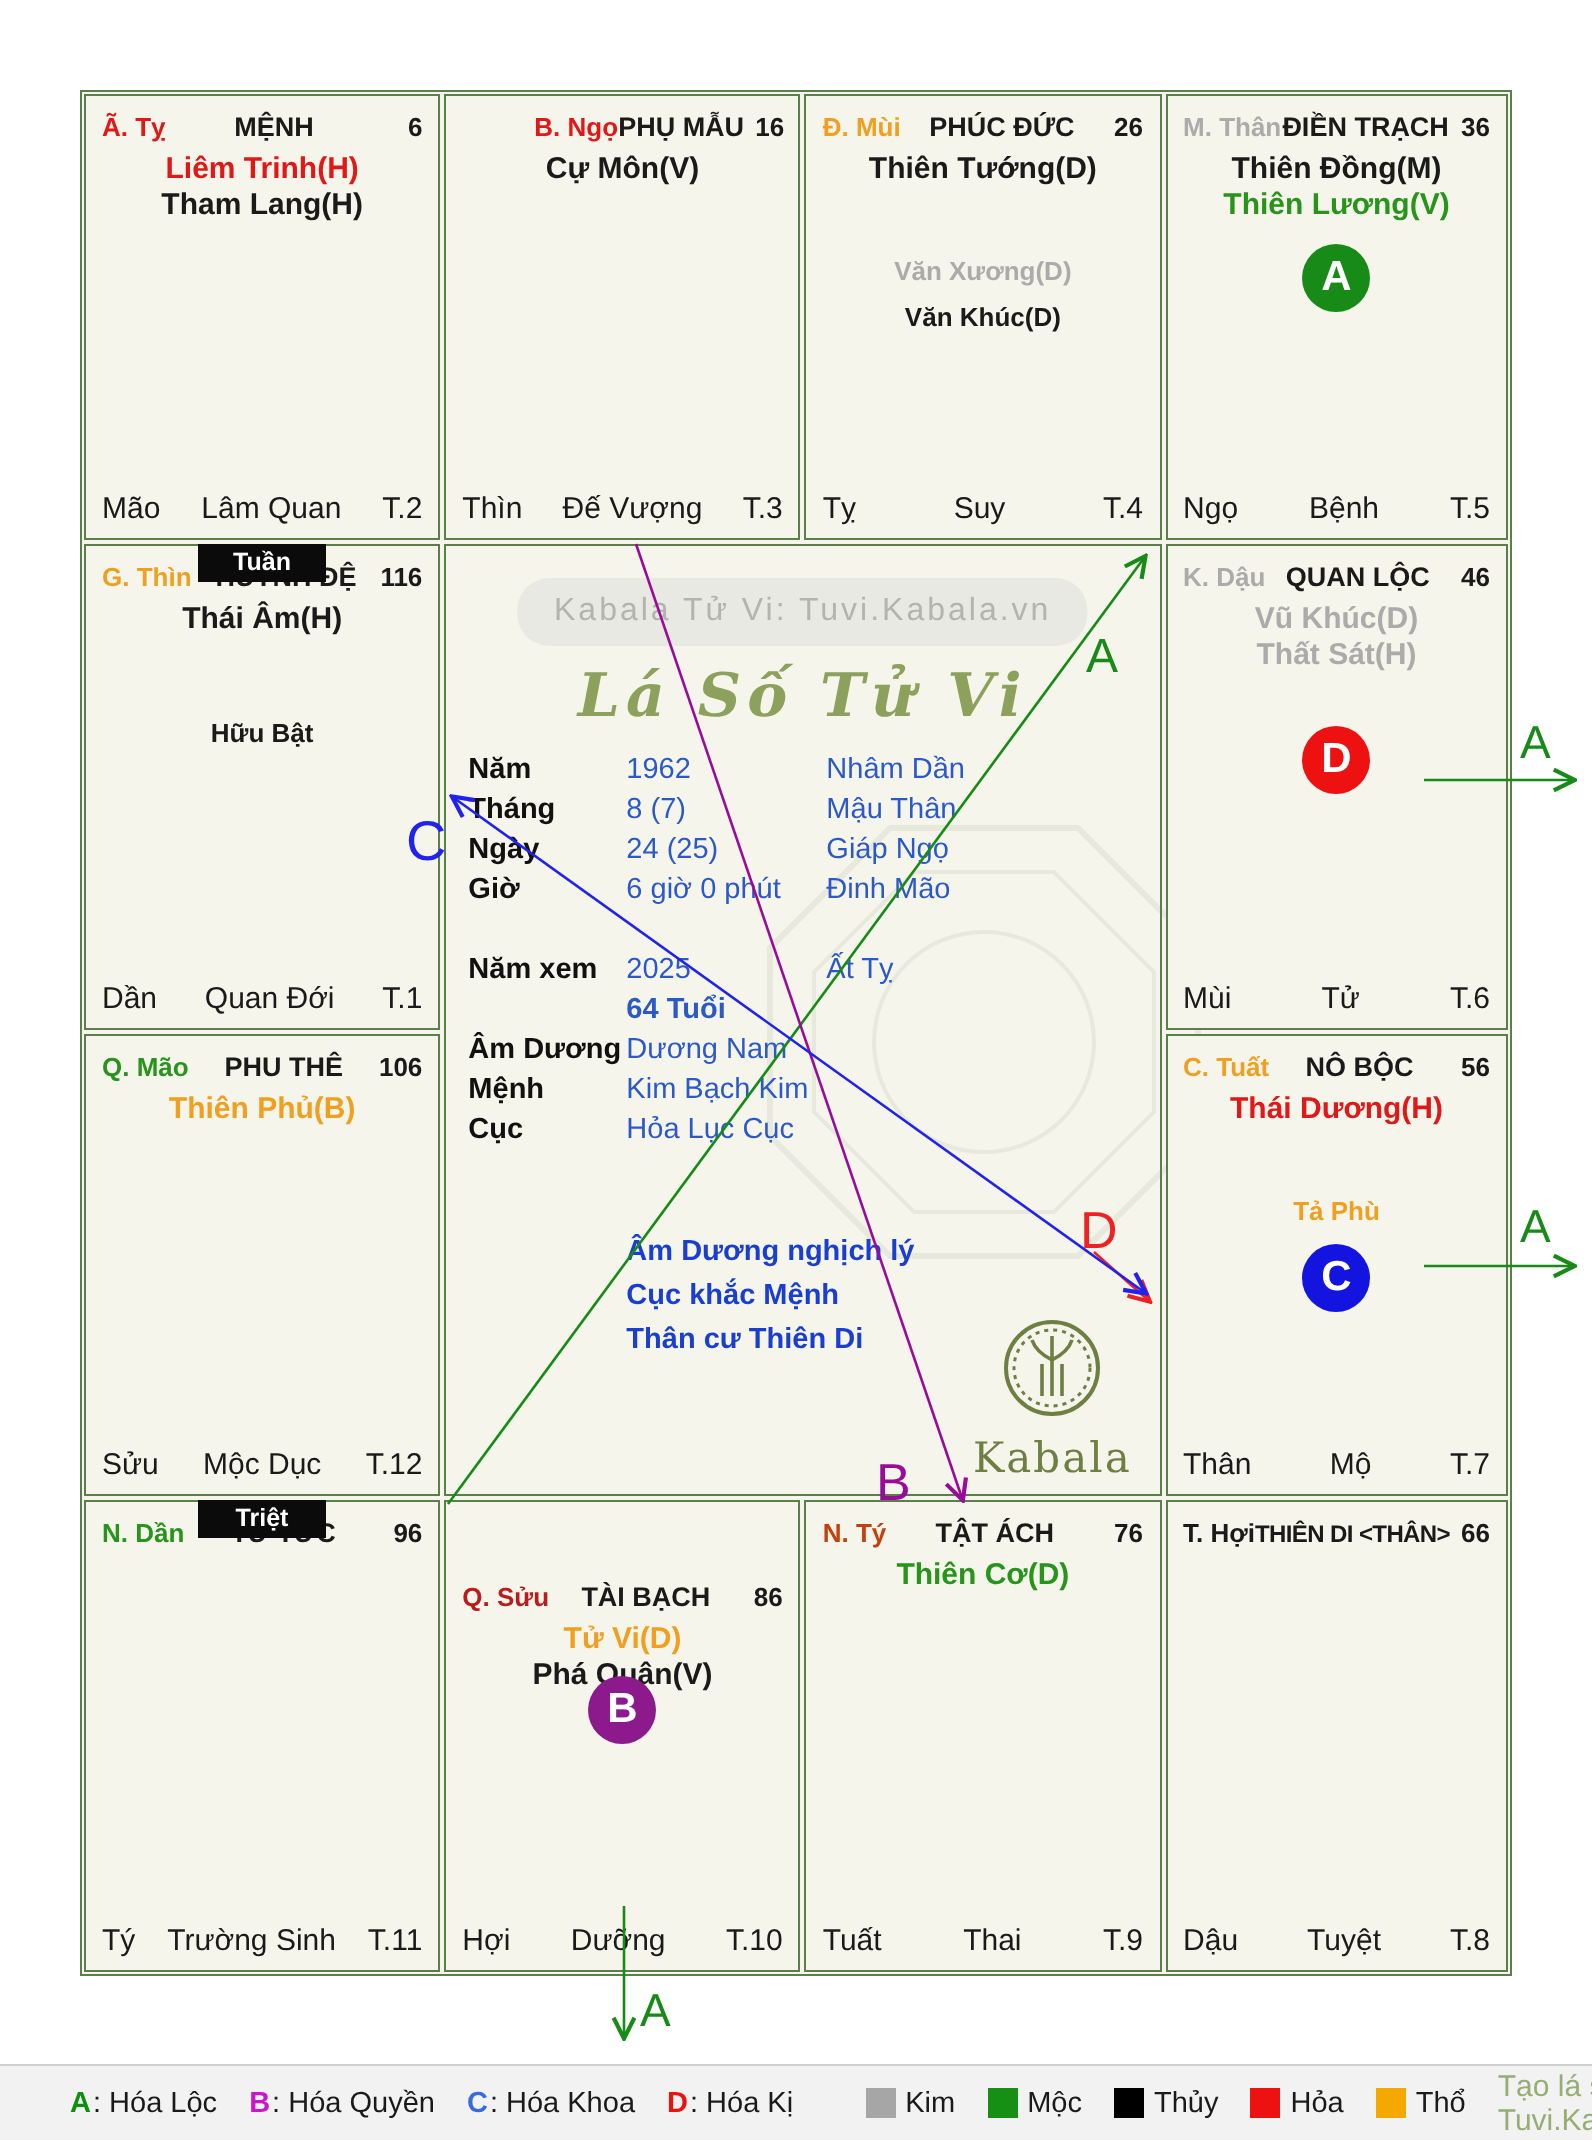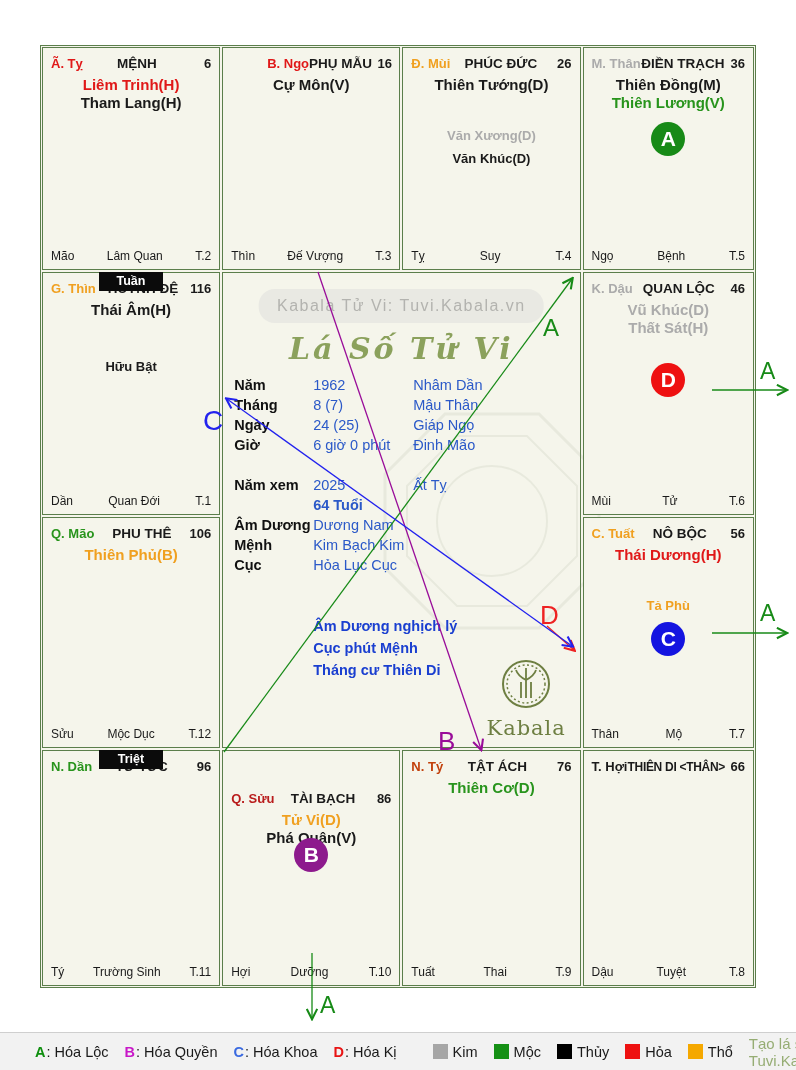--- a/index.html
+++ b/index.html
@@ -16,21 +16,21 @@
   .center{grid-column:2/4;grid-row:2/4;position:relative;border:1px solid #5b7e4b;background:#f5f5eb;}
   .cell-header{display:flex;align-items:baseline;padding:8px 8px 0 8px;font-weight:bold;font-size:13px;white-space:nowrap;}
   .cell-header .palace{flex:1;text-align:center;font-size:13.5px;color:#1a1a1a;}
   .tight .palace{font-size:12px;letter-spacing:-.3px;}
   .cell-header .num{min-width:20px;text-align:right;color:#1a1a1a;}
   .stars{margin-top:5px;text-align:center;font-weight:bold;font-size:15px;line-height:18px;}
   .minor{text-align:center;font-weight:bold;font-size:13px;line-height:23px;}
   .p-mui .minor{margin-top:30px;}
   .p-thin .minor{margin-top:36px;}
   .p-tuat .minor{margin-top:30px;}
-  .cell-footer{position:absolute;left:0;right:0;bottom:6px;display:flex;padding:0 8px;font-size:12px;color:#1a1a1a;justify-content:center;}
+  .cell-footer{position:absolute;left:0;right:0;bottom:6px;display:flex;padding:0 8px;font-size:15px;color:#1a1a1a;justify-content:center;}
   .cell-footer .stage{flex:1;text-align:center;}
   .circle{position:absolute;left:50%;transform:translateX(-50%);width:34px;height:34px;border-radius:50%;
           color:#fff;font-size:21px;font-weight:bold;display:flex;align-items:center;justify-content:center;z-index:3;}
   .p-than .circle{top:74px}.p-dau .circle{top:90px}.p-tuat .circle{top:104px}.p-suu .circle{top:87px}
   
   .black-badge{position:absolute;width:64px;height:19px;background:#0b0b0b;color:#fff;font-size:12.5px;
                font-weight:bold;text-align:center;line-height:19px;z-index:6;}
   .tuan{left:99px;top:272px;} .triet{left:99px;top:750px;}
   
   .wm-pill{position:absolute;left:50%;top:16px;transform:translateX(-50%);background:#e9e9e3;color:#b3b3af;
@@ -211,22 +211,22 @@
         </div>
         <div class="info-row">
           <span class="ilabel">Cục</span>
           <span class="ival">Hỏa Lục Cục</span>
           <span class="ival2"></span>
         </div>
       </div>
 
       <div class="notes">
         <div>Âm Dương nghịch lý</div>
-        <div>Cục phút Mệnh</div>
-        <div>Tháng cư Thiên Di</div>
+        <div>Cục khắc Mệnh</div>
+        <div>Thân cư Thiên Di</div>
       </div>
 
       <div class="kabala-logo">
         <svg width="52" height="52" viewBox="0 0 52 52">
           <circle cx="26" cy="26" r="23" fill="none" stroke="#6e7f42" stroke-width="2"></circle>
           <circle cx="26" cy="26" r="19" fill="none" stroke="#6e7f42" stroke-width="1.5" stroke-dasharray="2,2.5"></circle>
           <path d="M26,40 V22 M21,40 V24 M31,40 V24 M26,22 Q18,18 16,12 M26,22 Q26,14 26,10 M26,22 Q34,18 36,12" fill="none" stroke="#6e7f42" stroke-width="1.8"></path>
         </svg>
         <div class="kb-name">Kabala</div>
       </div>

